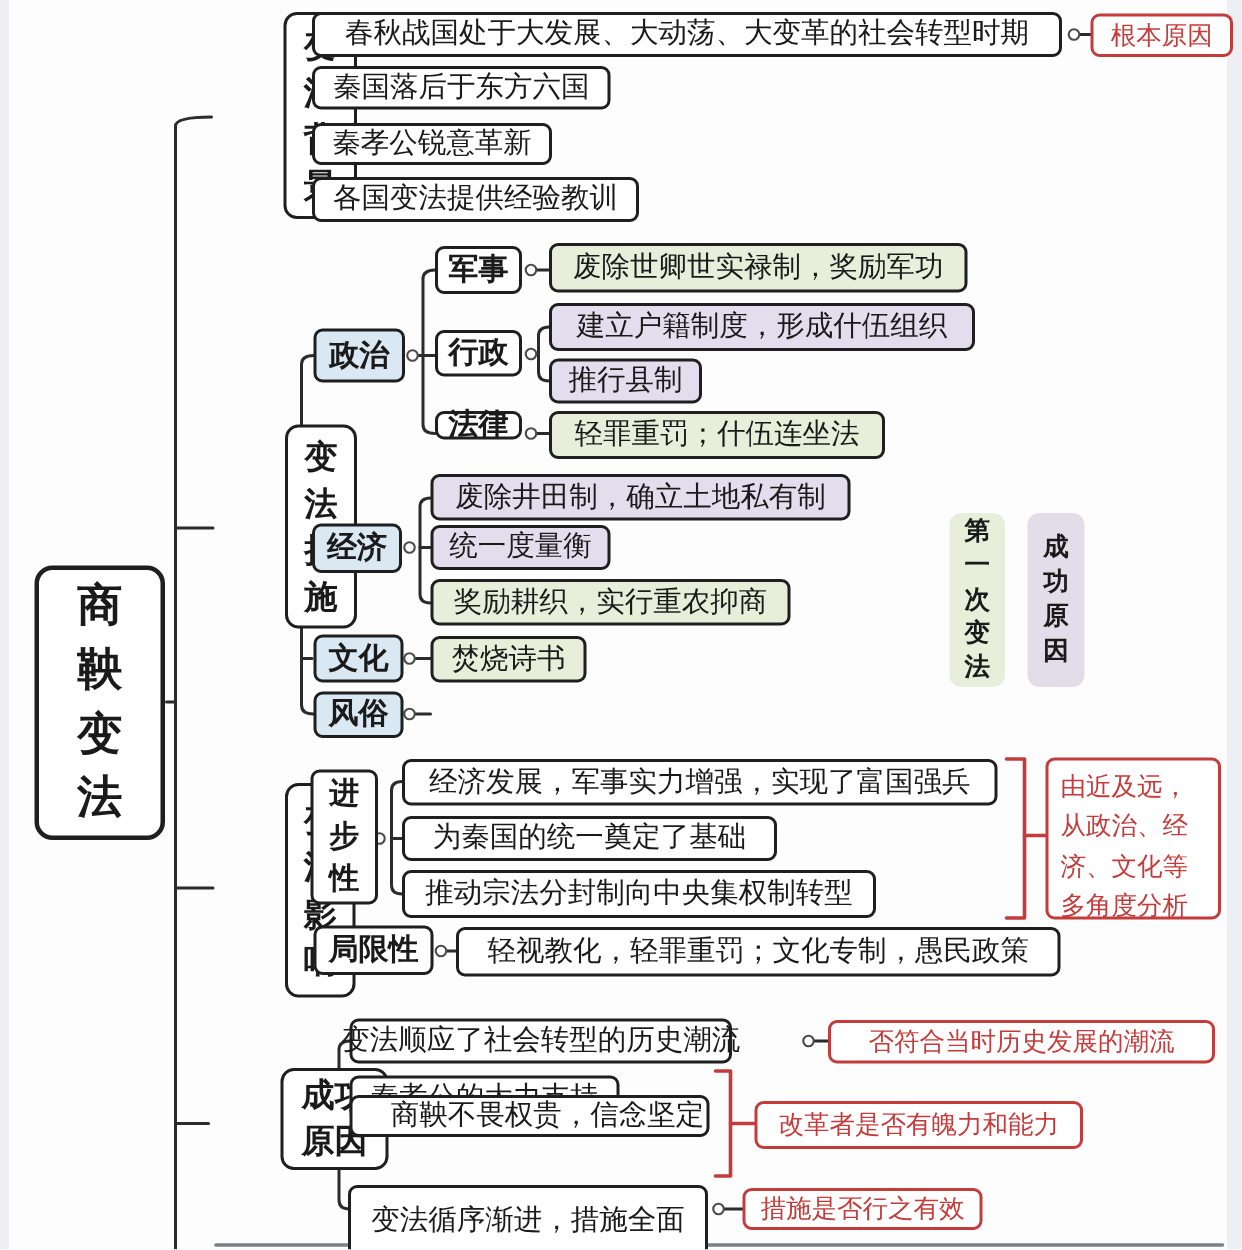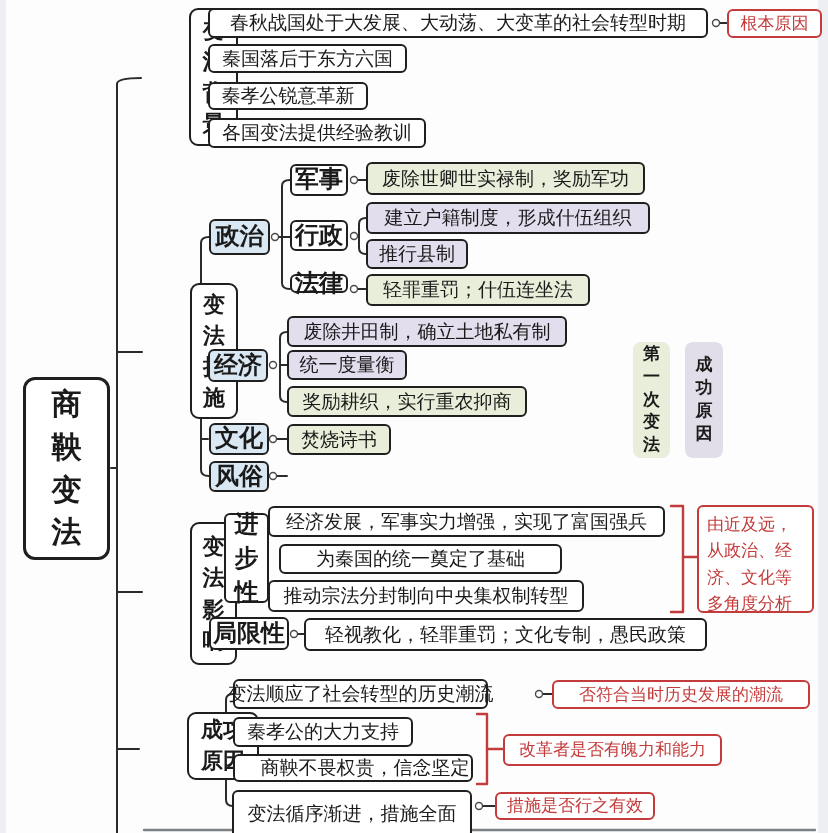--- a/index.html
+++ b/index.html
@@ -5,21 +5,21 @@
   * { margin:0; padding:0; box-sizing:border-box; }
   html,body { background:#ffffff; }
   body { font-family:"Liberation Sans","DejaVu Sans",sans-serif; color:#1a1a1a; }
   .canvas { position:relative; width:828px; height:833px; background:#fdfdfe; overflow:hidden; }
   .edge-strip { position:absolute; top:0; height:833px; background:#edeff2; }
   svg.wires { position:absolute; left:0; top:0; pointer-events:none; }
 
   .node { position:absolute; background:#ffffff; border:2px solid #1f1f1f; border-radius:6px;
           display:flex; align-items:center; justify-content:center;
           font-size:19px; line-height:1.15; white-space:nowrap; }
-  .label { font-size:24px; font-weight:600;font-family:Liberation Serif, serif; }
+  .label { font-size:20px; font-weight:600; }
   .branch { border-width:2.5px; border-radius:9px; font-size:22px; font-weight:700;margin-left:48px; }
   .root { border-width:3px; border-radius:12px; font-size:30px; font-weight:700; }
   .vert { white-space:normal; text-align:center; word-break:break-all; line-height:1.42; }
   .blue   { background:#d9e8f2; }
   .green  { background:#e9eeda; }
   .purple { background:#e3deee; }
   .redbox { border-color:#c43b3b; color:#c43b3b; font-size:17px; font-weight:500; background:#fff; }
   .legend { border:none; border-radius:8px; font-size:17px; font-weight:700; line-height:1.35; }
   .annmulti { white-space:normal; text-align:left; line-height:1.55; display:block; padding:5px 8px; }
 </style>
@@ -114,30 +114,30 @@
   <div class="node purple" style="left:287px;top:316px;width:280px;height:31px;">废除井田制，确立土地私有制</div>
   <div class="node purple" style="left:287px;top:350px;width:120px;height:30px;">统一度量衡</div>
   <div class="node green" style="left:287px;top:386px;width:240px;height:31px;">奖励耕织，实行重农抑商</div>
   <div class="node label blue" style="left:209px;top:423px;width:60px;height:32px;">文化</div>
   <div class="node green" style="left:287px;top:424px;width:104px;height:31px;">焚烧诗书</div>
   <div class="node label blue" style="left:209px;top:461px;width:60px;height:31px;">风俗</div>
   <div class="node legend green vert" style="left:633px;top:342px;width:37px;height:116px;padding:4px 9px;">第一次变法</div>
   <div class="node legend vert" style="left:685px;top:342px;width:38px;height:116px;padding:4px 9px;background:#e2dee9;">成功原因</div>
 
   <div class="node branch vert" style="left:142px;top:522px;width:47px;height:143px;padding:0 8px;">变法影响</div>
-  <div class="node label vert" style="left:207px;top:513px;width:45px;height:90px;padding:0 9px;margin-left:17px;">进步性</div>
+  <div class="node label vert" style="left:207px;top:513px;width:45px;height:90px;padding:0 9px;">进步性</div>
   <div class="node" style="left:268px;top:506px;width:397px;height:31px;">经济发展，军事实力增强，实现了富国强兵</div>
-  <div class="node" style="left:268px;top:544px;width:283px;height:30px;margin-left:11px;">为秦国的统一奠定了基础</div>
+  <div class="node" style="left:268px;top:544px;width:250px;height:30px;">为秦国的统一奠定了基础</div>
   <div class="node" style="left:268px;top:580px;width:316px;height:32px;">推动宗法分封制向中央集权制转型</div>
   <div class="node label" style="left:209px;top:617px;width:80px;height:33px;">局限性</div>
   <div class="node" style="left:304px;top:618px;width:403px;height:33px;">轻视教化，轻罪重罚；文化专制，愚民政策</div>
   <div class="node redbox annmulti" style="left:697px;top:505px;width:117px;height:108px;">由近及远，从政治、经济、文化等多角度分析</div>
 
   <div class="node branch vert" style="left:139px;top:712px;width:72px;height:68px;padding:0 10px;line-height:1.4;">成功原因</div>
   <div class="node" style="left:233px;top:679px;width:255px;height:30px;">变法顺应了社会转型的历史潮流</div>
   <div class="node" style="left:233px;top:717px;width:180px;height:30px;">秦孝公的大力支持</div>
-  <div class="node" style="left:233px;top:754px;width:240px;height:28px;padding-left:24px;">商鞅不畏权贵，信念坚定</div>
+  <div class="node" style="left:233px;top:730px;width:240px;height:28px;padding-left:24px;">商鞅不畏权贵，信念坚定</div>
   <div class="node" style="left:232px;top:790px;width:240px;height:48px;">变法循序渐进，措施全面</div>
   <div class="node redbox" style="left:552px;top:680px;width:258px;height:29px;">否符合当时历史发展的潮流</div>
   <div class="node redbox" style="left:503px;top:734px;width:219px;height:32px;">改革者是否有魄力和能力</div>
   <div class="node redbox" style="left:495px;top:792px;width:160px;height:28px;">措施是否行之有效</div>
 
 </div>
 
 </body></html>

